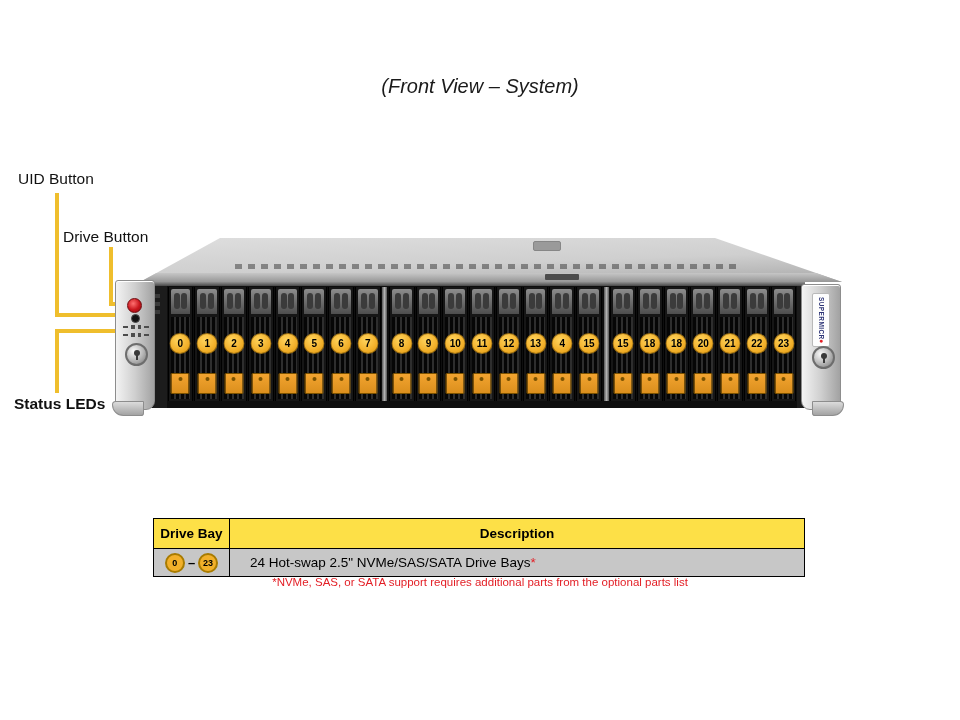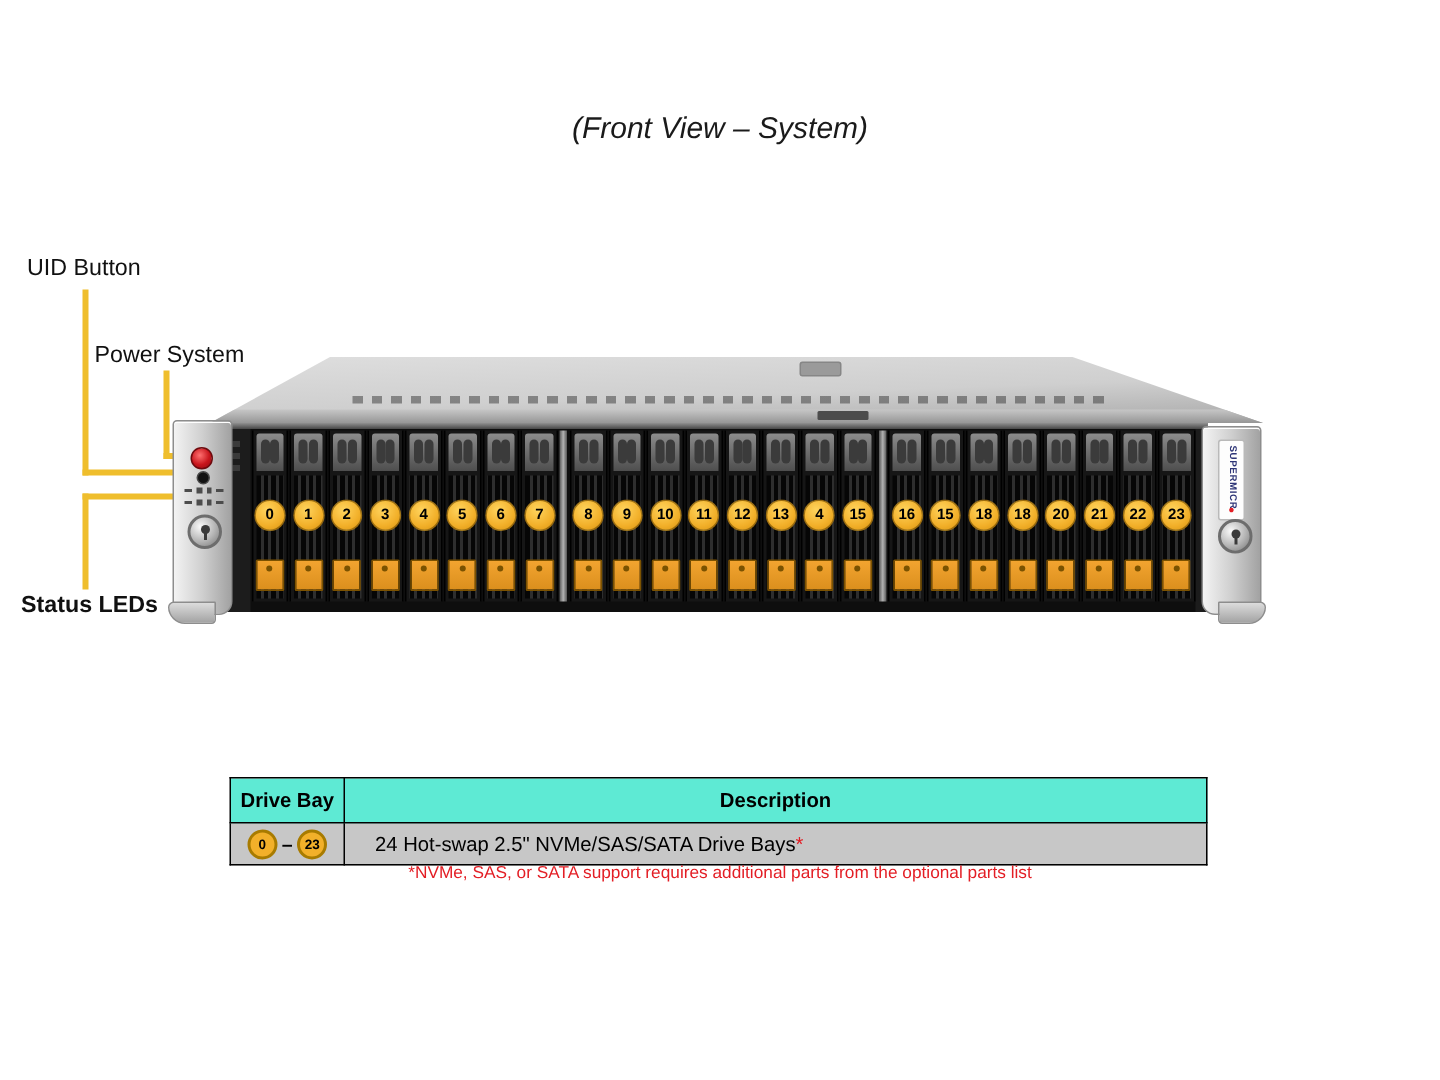--- a/index.html
+++ b/index.html
@@ -107,42 +107,42 @@
     border:1px solid #b9b9b9;border-radius:2px;display:flex;flex-direction:column;
     align-items:center;justify-content:center;}
   .brand-text{writing-mode:vertical-rl;font-size:6.5px;font-weight:bold;color:var(--brand-blue);
     letter-spacing:.4px;line-height:1;}
   .brand-dot{color:var(--red);font-size:7px;line-height:4px;}
 
   
   .spec-table{position:absolute;left:153px;top:518px;width:652px;border-collapse:collapse;
     font-size:13.5px;color:#000;table-layout:fixed;}
   .spec-table th,.spec-table td{border:1.7px solid #000;}
-  .spec-table th{background:#5eead4;font-weight:bold;height:27px;text-align:center;font-size:13.5px;}
+  .spec-table th{background:#fde047;font-weight:bold;height:27px;text-align:center;font-size:13.5px;}
   .spec-table td{background:#c7c7c7;height:25px;}
   .col-bay{width:73px;}
   .bay-cell-inner{display:flex;align-items:center;justify-content:center;gap:3px;}
   .tbadge{width:16px;height:16px;border-radius:50%;background:var(--badge-yellow);
     border:2.5px solid var(--badge-ring);color:#000;font-size:9px;font-weight:bold;
     display:flex;align-items:center;justify-content:center;}
   .tdash{font-weight:bold;font-size:13px;line-height:10px;}
   .desc-cell{padding-left:20px;}
   .red{color:var(--red);}
   .footnote{position:absolute;left:153px;top:576px;width:654px;text-align:center;
     font-size:11.5px;color:var(--red);}
 </style>
 </head>
 <body>
 
 <div class="page">
 
   <div class="fig-title">(Front View – System)</div>
 
   <div class="callout-label lbl-uid">UID Button</div>
-  <div class="callout-label lbl-power">Power System</div>
+  <div class="callout-label lbl-power">Drive Button</div>
   <div class="callout-label lbl-status">Status LEDs</div>
 
   <div class="cline uid-v"></div>
   <div class="cline uid-h"></div>
   <div class="cline power-v"></div>
   <div class="cline power-h"></div>
   <div class="cline status-h"></div>
   <div class="cline status-v"></div>
 
   <div class="chassis-top">
@@ -263,26 +263,20 @@
     <div class="bay-latch"></div>
   </div>
 
   <div class="bay">
     <div class="bay-handle"></div>
     <div class="bay-body"></div>
     <div class="bay-num">15</div>
     <div class="bay-latch"></div>
   </div>
 <div class="bay-divider"></div>
-  <div class="bay">
-    <div class="bay-handle"></div>
-    <div class="bay-body"></div>
-    <div class="bay-num">16</div>
-    <div class="bay-latch"></div>
-  </div>
 
   <div class="bay">
     <div class="bay-handle"></div>
     <div class="bay-body"></div>
     <div class="bay-num">15</div>
     <div class="bay-latch"></div>
   </div>
 
   <div class="bay">
     <div class="bay-handle"></div>

